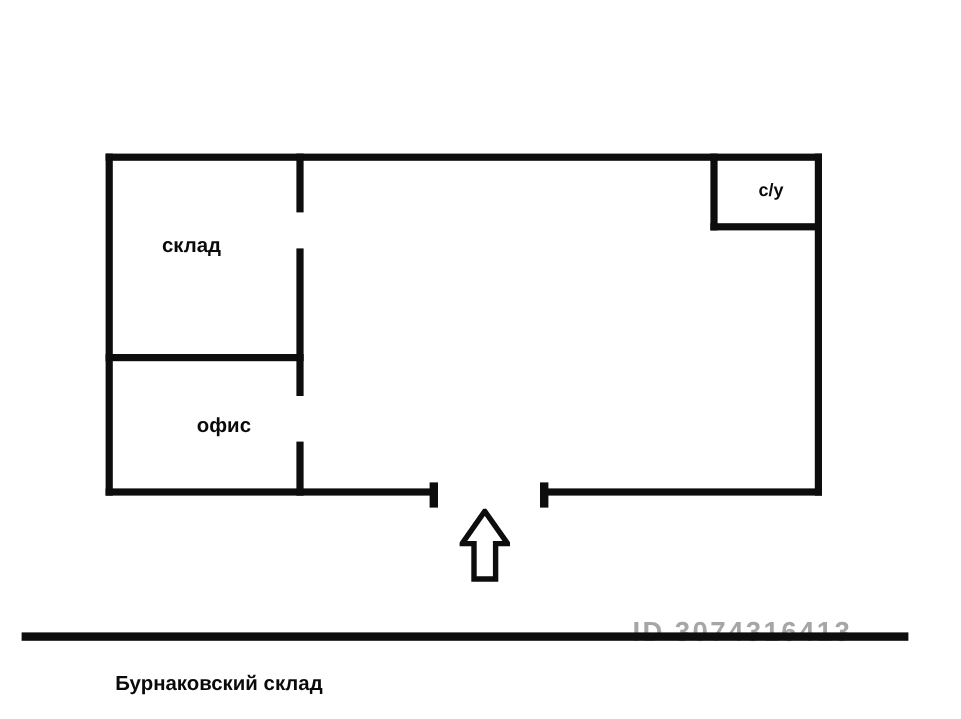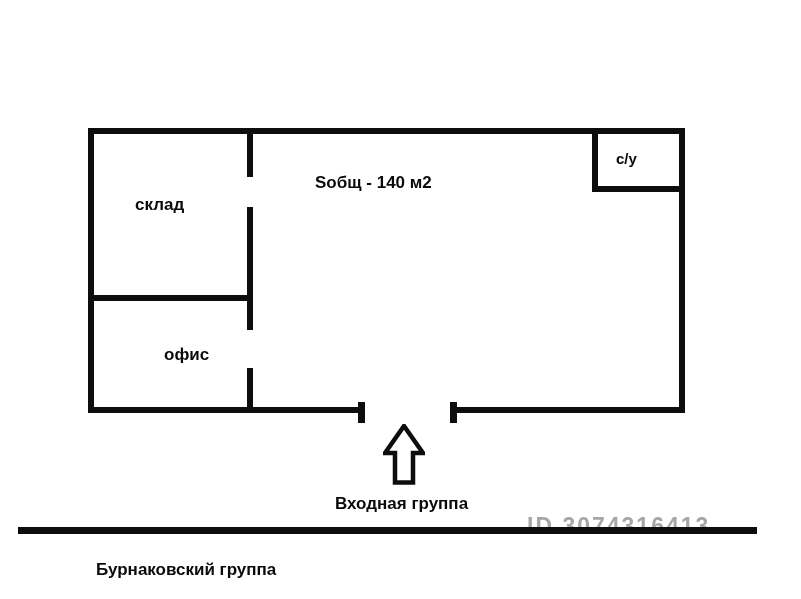--- a/index.html
+++ b/index.html
@@ -40,26 +40,24 @@
   <div class="wall" style="left:247px;top:207px;width:6px;height:123px;"></div>
   <div class="wall" style="left:247px;top:368px;width:6px;height:45px;"></div>
 
   <div class="wall" style="left:88px;top:295px;width:165px;height:6px;"></div>
 
   <div class="wall" style="left:592px;top:128px;width:6px;height:64px;"></div>
   <div class="wall" style="left:592px;top:186px;width:93px;height:6px;"></div>
 
   <div class="lbl" style="left:135px;top:196px;">склад</div>
   <div class="lbl" style="left:164px;top:346px;">офис</div>
-  <div class="lbl lbl-small" style="left:616px;top:151px;text-align:center;">с/у</div>
+  <div class="lbl lbl-small" style="left:632px;top:151px;text-align:center;">с/у</div>
 
-  <div class="lbl" style="left:315px;top:174px;">Sобщ - 140 м2</div>
 
   <svg class="arrow" viewBox="0 0 42 61">
     <polygon points="21,2 40,29 30,29 30,58.5 12,58.5 12,29 2,29" fill="#ffffff" stroke="#0d0d0d" stroke-width="4.5" stroke-linejoin="miter"></polygon>
   </svg>
 
-  <div class="lbl" style="left:335px;top:495px;">Входная группа</div>
 
   <div class="street-line"></div>
-  <div class="lbl" style="left:96px;top:561px;">Бурнаковский группа</div>
+  <div class="lbl" style="left:96px;top:561px;">Бурнаковский склад</div>
 
 </div>
 
 </body></html>

